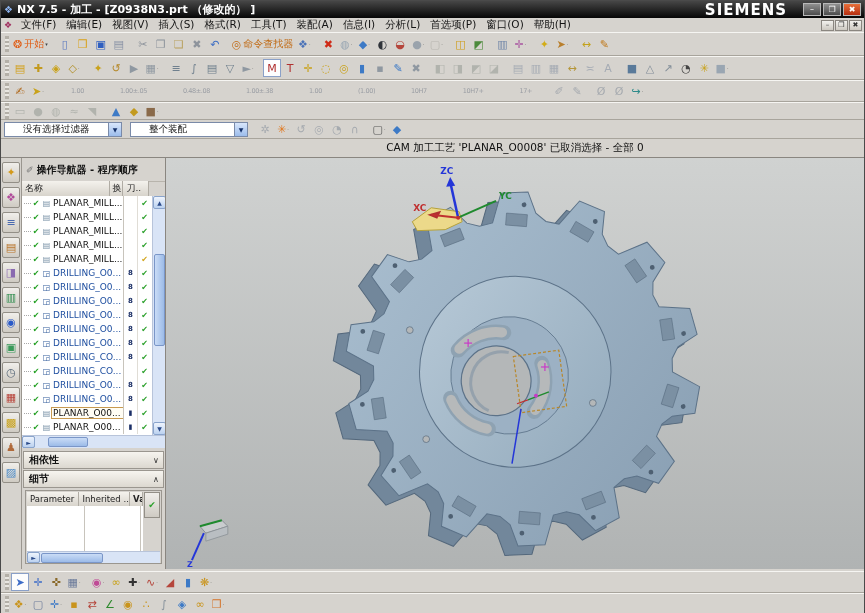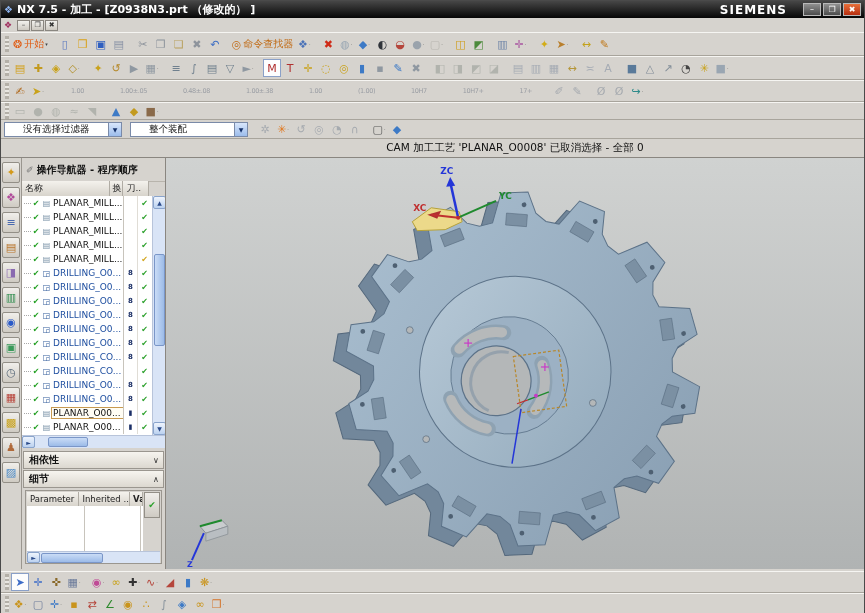--- a/index.html
+++ b/index.html
@@ -4,21 +4,21 @@
 <style>
   html,body{margin:0;padding:0;width:865px;height:613px;overflow:hidden;
     font-family:"DejaVu Sans","Liberation Sans",sans-serif;background:#d6d3ce;}
   .app{position:absolute;inset:0;width:865px;height:613px;background:#d6d3ce;border:1px solid #4a4a4a;box-sizing:border-box;}
   
   .titlebar{position:absolute;top:0;left:0;right:0;height:17px;background:linear-gradient(#464646,#060606);
     color:#fff;display:flex;align-items:center;padding:0 3px;box-sizing:border-box;}
   .app-icon{font-size:10px;color:#8db4f0;margin-right:4px;}
   .title-text{font-size:11px;font-weight:bold;white-space:nowrap;}
   .title-spacer{flex:1;}
-  .brand{font-size:12px;font-weight:bold;letter-spacing:1px;margin-right:14px;}
+  .brand{font-size:15px;font-weight:bold;letter-spacing:1px;margin-right:14px;}
   .wbtn{width:18px;height:13px;margin-left:2px;display:flex;align-items:center;justify-content:center;
     font-size:8px;color:#fff;background:linear-gradient(#909090,#4c4c4c);border:1px solid #b8b8b8;box-sizing:border-box;}
   .wbtn.close{background:linear-gradient(#e8703a,#b62e10);}
   
   .menubar{position:absolute;top:17px;left:0;right:0;height:14px;background:#d6d3ce;display:flex;align-items:center;
     border-bottom:1px solid #b8b4ac;font-size:10.5px;color:#141414;}
   .menu-lead{font-size:9px;color:#a03060;margin:0 4px 0 3px;}
   .menu-items{display:flex;height:100%;align-items:center;flex:1;}
   .menu-item{padding:0 5px;white-space:nowrap;}
   .mdi-btns{display:flex;margin-right:2px;}
@@ -124,20 +124,46 @@
     <span class="title-text">NX 7.5 - 加工 - [Z0938N3.prt （修改的） ]</span>
     <span class="title-spacer"></span>
     <span class="brand">SIEMENS</span>
     <span class="wbtn">–</span>
     <span class="wbtn">❐</span>
     <span class="wbtn close">✖</span>
   </div>
 
   <div class="menubar">
     <span class="menu-lead">❖</span>
+    <span class="menu-items">
+
+        <span class="menu-item">文件(F)</span>
+
+        <span class="menu-item">编辑(E)</span>
+
+        <span class="menu-item">视图(V)</span>
+
+        <span class="menu-item">插入(S)</span>
+
+        <span class="menu-item">格式(R)</span>
+
+        <span class="menu-item">工具(T)</span>
+
+        <span class="menu-item">装配(A)</span>
+
+        <span class="menu-item">信息(I)</span>
+
+        <span class="menu-item">分析(L)</span>
+
+        <span class="menu-item">首选项(P)</span>
+
+        <span class="menu-item">窗口(O)</span>
+
+        <span class="menu-item">帮助(H)</span>
+      </span>
     <span class="mdi-btns">
       <span class="mbtn">–</span>
       <span class="mbtn">❐</span>
       <span class="mbtn">✖</span>
     </span>
   </div>
 
   <div class="toolbar tb1">
 
       <span class="tbtn grip">

